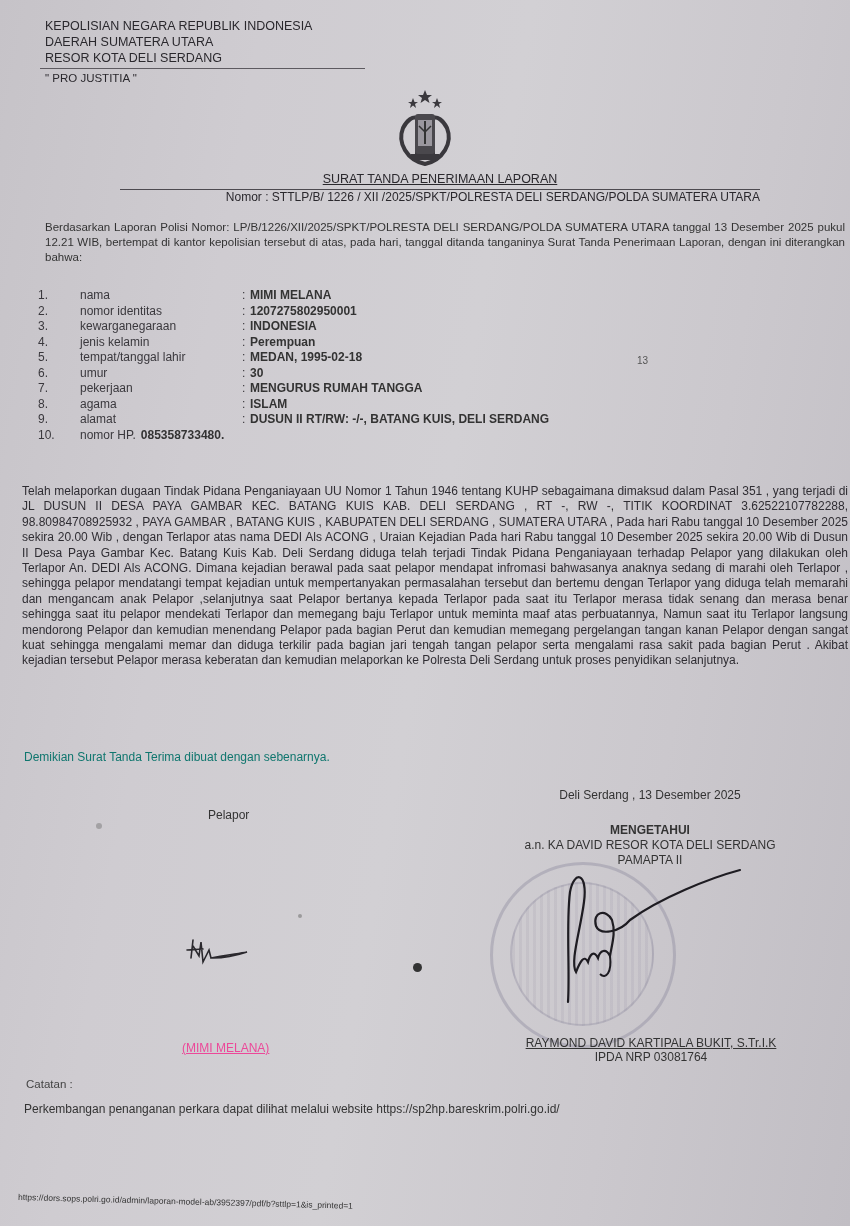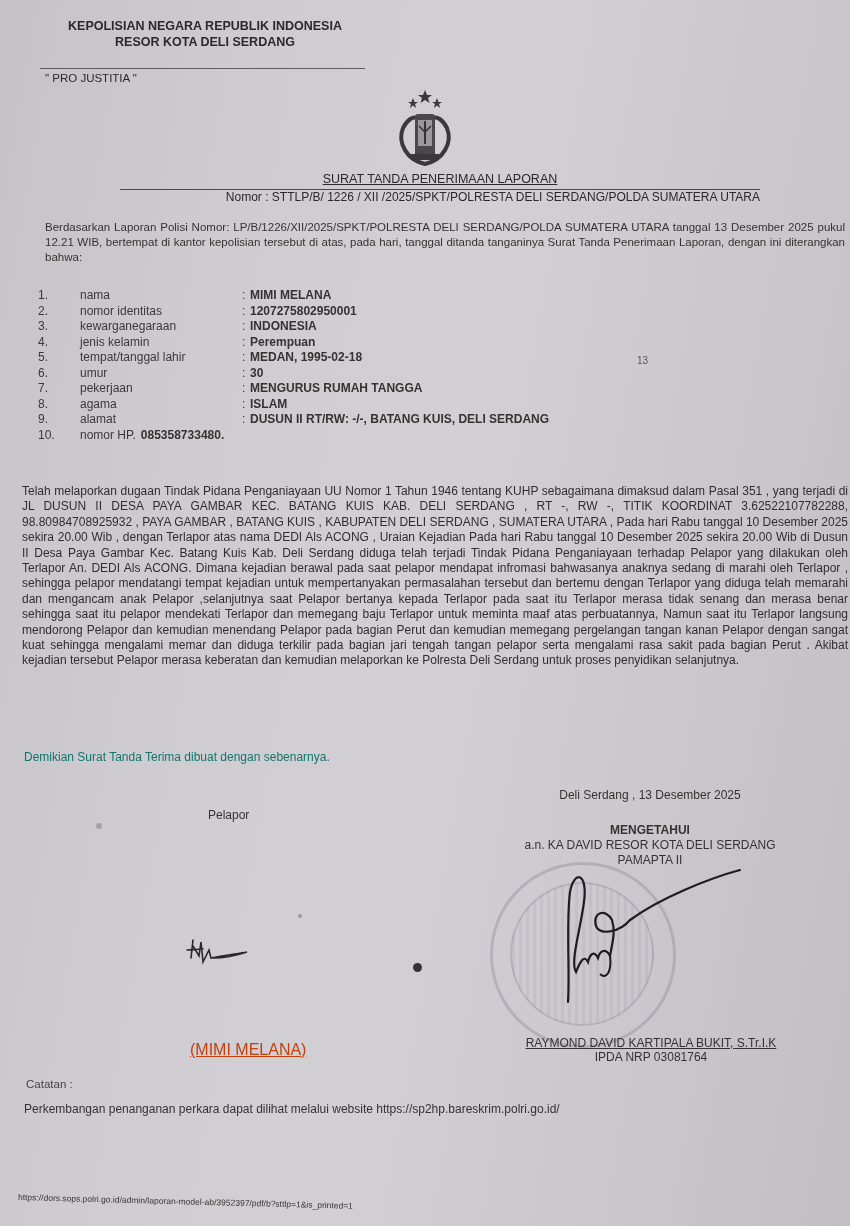--- a/index.html
+++ b/index.html
@@ -3,21 +3,21 @@
 <meta charset="utf-8">
 <style>
   html, body { margin:0; padding:0; }
   body {
     width:850px; height:1226px; overflow:hidden; position:relative;
     background: linear-gradient(100deg, #c6c3c8 0%, #cfccd1 25%, #d2d0d4 50%, #cbc8cd 75%, #c1bec4 100%);
     font-family: "Liberation Sans", sans-serif;
     color:#2f2d33;
   }
   .abs { position:absolute; }
-  .hdr { left:45px; top:18px; width:320px; text-align:center; font-weight:bold; font-size:12.5px; line-height:16px; color:#2a282d; }
+  .hdr { left:45px; top:18px; width:320px; font-weight:normal; font-size:12.5px; line-height:16px; color:#2a282d; }
   .hdr-rule { left:40px; top:68px; width:325px; height:1px; background:#5d5a60; }
   .pro { left:45px; top:72px; font-size:11.5px; color:#2a282d; }
   .logo { left:393px; top:88px; width:64px; height:82px; }
   .title { left:120px; top:172px; width:640px; text-align:center; font-weight:normal; font-size:12.5px; text-decoration:underline; color:#2a282d; }
   .nomor-rule { left:120px; top:189px; width:640px; height:1px; background:#4d4a50; }
   .nomor { left:120px; top:190px; width:640px; text-align:right; font-size:12px; color:#2a282d; }
   .intro { left:45px; top:220px; width:800px; font-size:11.5px; line-height:15px; text-align:justify; color:#333; }
   .fields { left:38px; top:288px; font-size:12px; color:#3a383d; }
   .frow { height:15.5px; display:flex; white-space:nowrap; }
   .fno { width:42px; }
@@ -31,32 +31,33 @@
   .right-block { left:490px; top:788px; width:320px; text-align:center; font-size:12px; line-height:15px; color:#333; }
   .right-block .b { font-weight:bold; }
   .stamp { left:490px; top:862px; width:180px; height:180px; border-radius:50%; border:3px solid rgba(130,125,150,0.35); }
   .stamp-inner { left:510px; top:882px; width:140px; height:140px; border-radius:50%; border:2px solid rgba(130,125,150,0.3);
     background: repeating-linear-gradient(90deg, rgba(130,125,150,0.12) 0 3px, transparent 3px 7px); }
   .sig-officer { left:540px; top:862px; width:230px; height:150px; }
   .sig-reporter { left:185px; top:938px; width:70px; height:30px; }
   .dot1 { left:413px; top:963px; width:9px; height:9px; border-radius:50%; background:#333; }
   .dot2 { left:96px; top:823px; width:6px; height:6px; border-radius:50%; background:#777; opacity:.5; }
   .dot3 { left:298px; top:914px; width:4px; height:4px; border-radius:50%; background:#777; opacity:.6; }
-  .name-left { left:190px; top:1041px; font-size:16px; text-decoration:underline; color:#c2410c; }
+  .name-left { left:182px; top:1041px; font-size:12px; text-decoration:underline; color:#ec4899; }
   .name-right { left:490px; top:1036px; width:322px; text-align:center; font-size:12px; color:#333; }
   .name-right .u { text-decoration:underline; }
   .catatan { left:26px; top:1078px; font-size:11.5px; color:#444; }
   .catatan-text { left:24px; top:1102px; font-size:12px; color:#333; }
   .footer-url { left:18px; top:1192px; font-size:8.5px; color:#333; transform:rotate(1.5deg); transform-origin:left; }
 </style>
 </head>
 <body>
 
 <div class="abs hdr">
   <div>KEPOLISIAN NEGARA REPUBLIK INDONESIA</div>
+  <div>DAERAH SUMATERA UTARA</div>
   <div>RESOR KOTA DELI SERDANG</div>
 </div>
 <div class="abs hdr-rule"></div>
 <div class="abs pro">" PRO JUSTITIA "</div>
 
 <svg class="abs logo" viewBox="0 0 64 82">
   <polygon points="32,2 34,7 39,7 35,10 36.5,15 32,12 27.5,15 29,10 25,7 30,7" fill="#3a383d"></polygon>
   <polygon points="20,10 21.5,14 25,14 22,16 23,20 20,17.5 17,20 18,16 15,14 18.5,14" fill="#3a383d"></polygon>
   <polygon points="44,10 45.5,14 49,14 46,16 47,20 44,17.5 41,20 42,16 39,14 42.5,14" fill="#3a383d"></polygon>
   <path d="M10,40 C4,55 14,72 32,76 C50,72 60,55 54,40 C50,32 44,28 40,30 L40,64 L24,64 L24,30 C20,28 14,32 10,40 Z" fill="none" stroke="#3a383d" stroke-width="4"></path>

